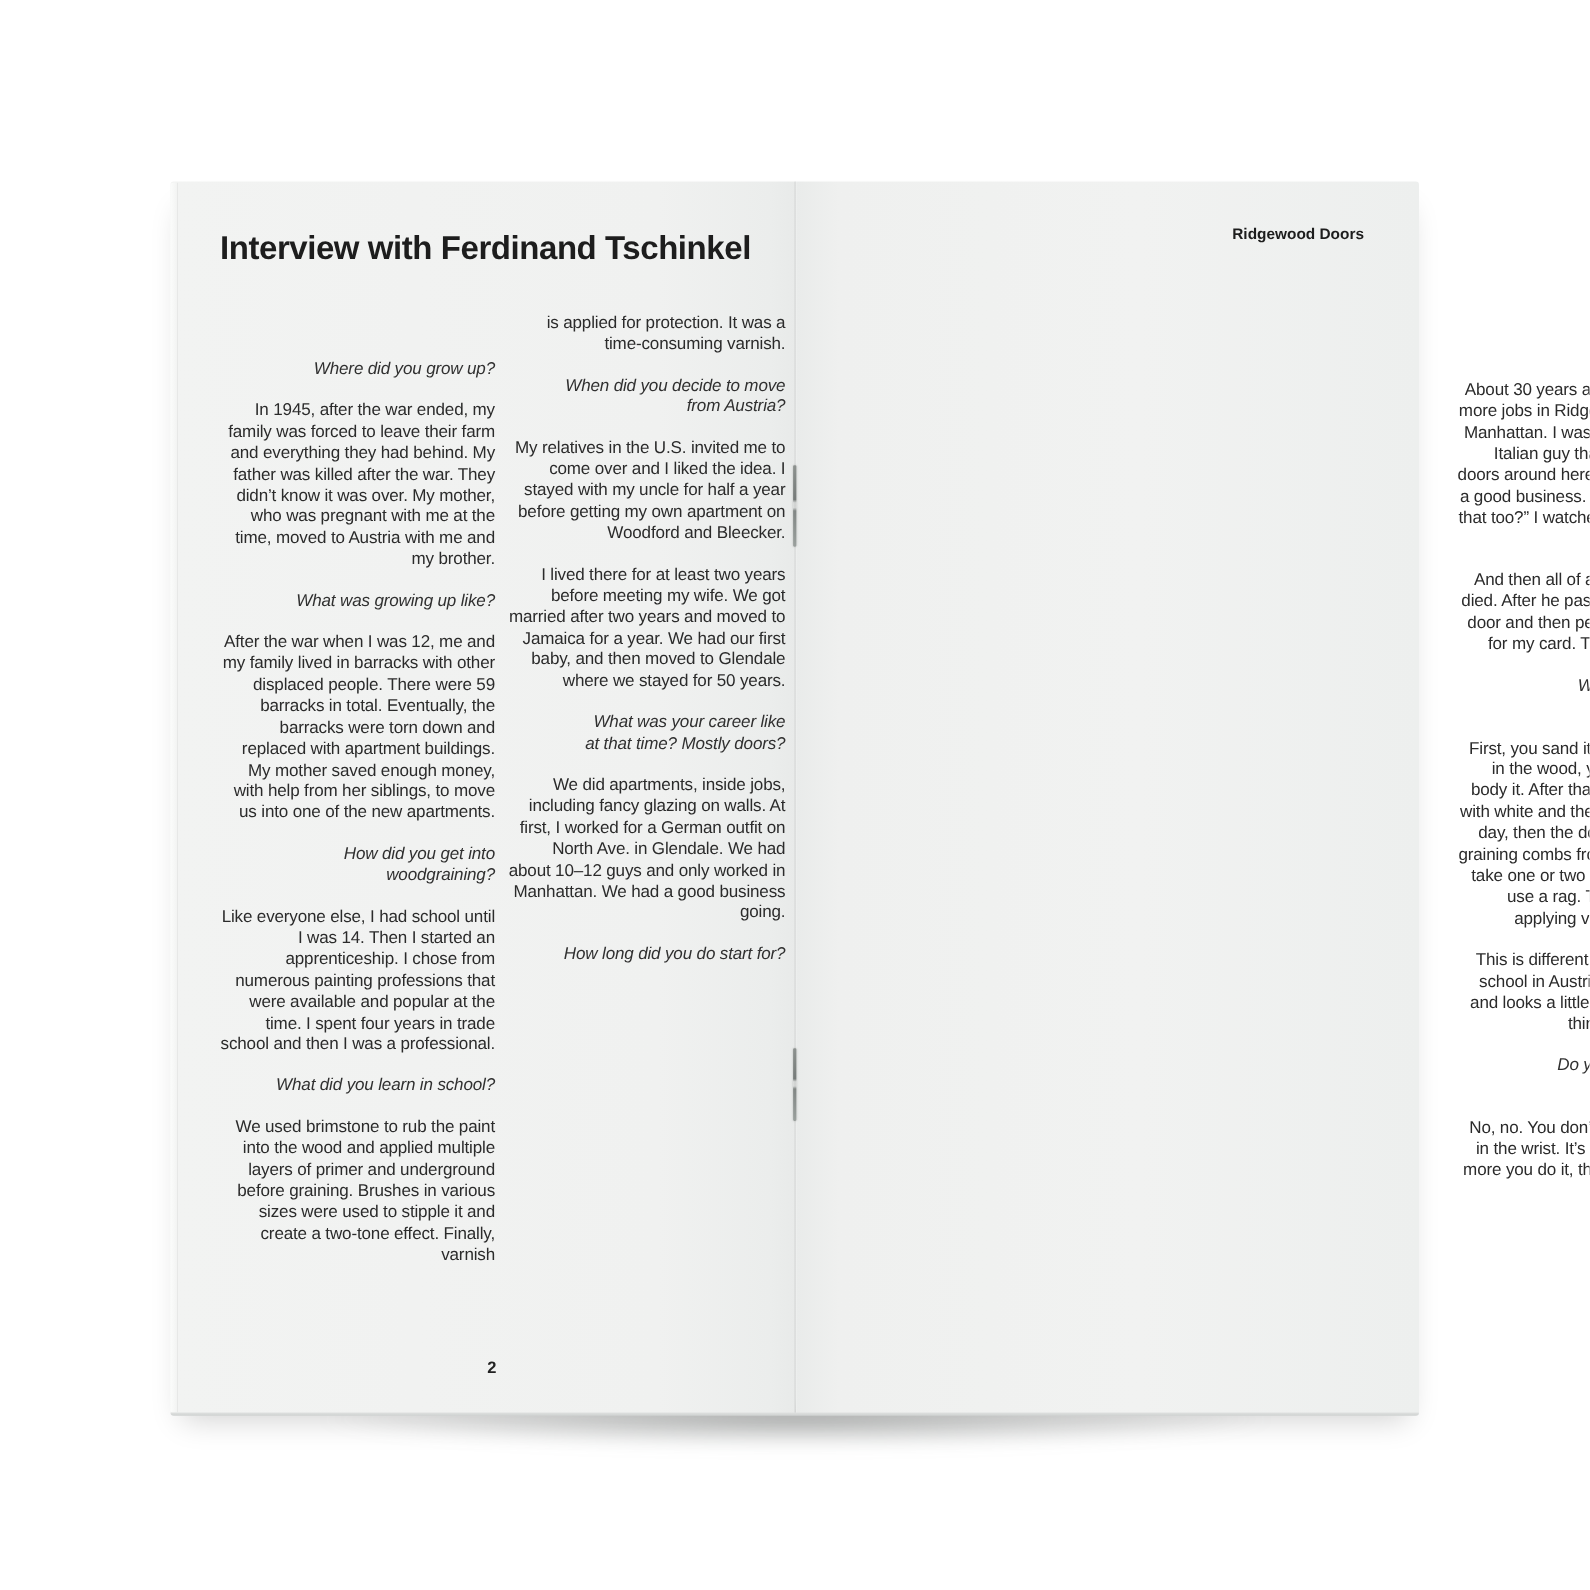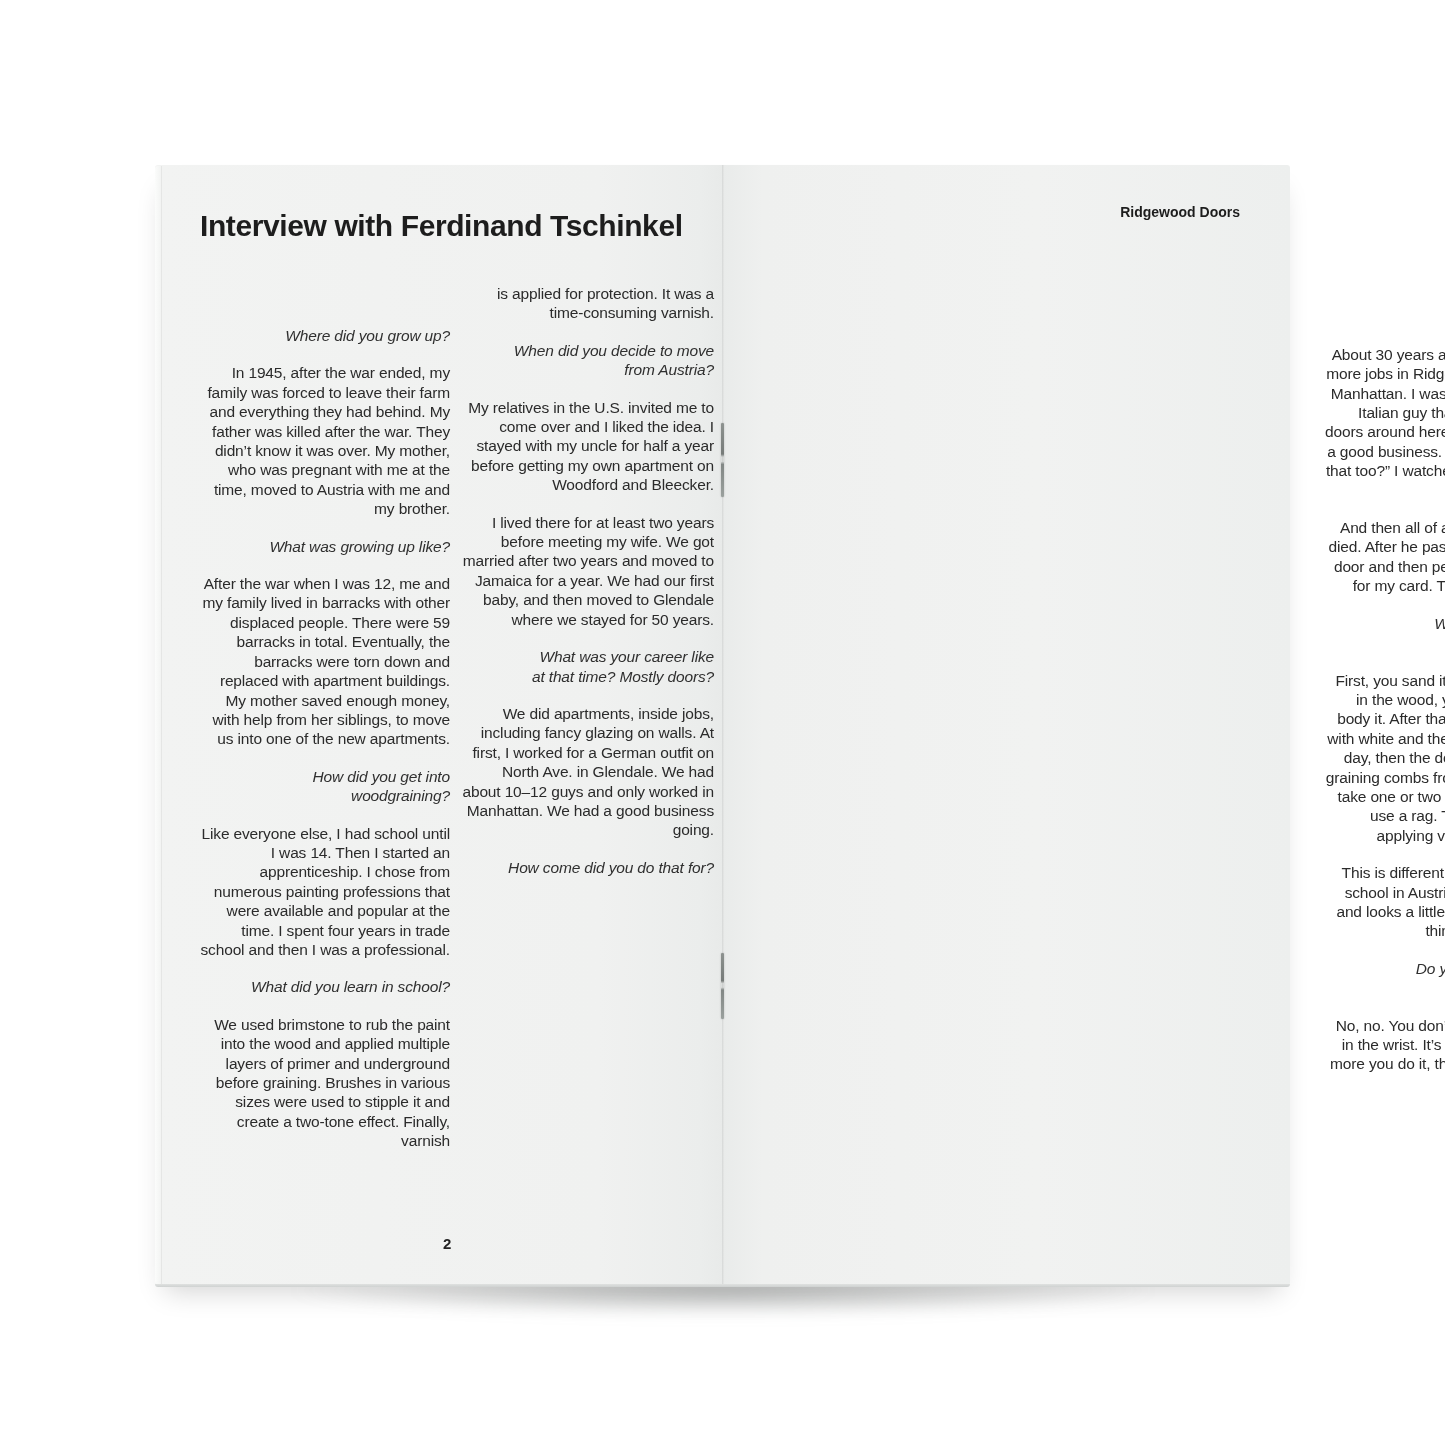--- a/index.html
+++ b/index.html
@@ -95,21 +95,21 @@
       </div>
     <div class="col col-2">
         <p class="answer">is applied for protection. It was a time-consuming varnish.</p>
         <p class="question">When did you decide to move
 from Austria?</p>
         <p class="answer">My relatives in the U.S. invited me to come over and I liked the idea. I stayed with my uncle for half a year before getting my own apartment on Woodford and Bleecker.</p>
         <p class="answer">I lived there for at least two years before meeting my wife. We got married after two years and moved to Jamaica for a year. We had our first baby, and then moved to Glendale where we stayed for 50 years.</p>
         <p class="question">What was your career like
 at that time? Mostly doors?</p>
         <p class="answer">We did apartments, inside jobs, including fancy glazing on walls. At first, I worked for a German outfit on North Ave. in Glendale. We had about 10–12 guys and only worked in Manhattan. We had a good business going.</p>
-        <p class="question">How come did you do that for?</p>
+        <p class="question">How long did you do start for?</p>
       </div>
     <div class="pagenum pagenum-left">2</div>
   </div>
 
   <div class="page page-right">
     <div class="running-header">Ridgewood Doors</div>
     <div class="col col-3">
         <p class="question">When did you start
 woodgraining?</p>
         <p class="answer">About 30 years ago, I started getting more jobs in Ridgewood and fewer in Manhattan. I was familiar with an old Italian guy that used to do all the doors around here. He told me “that’s a good business. Why don’t you start that too?” I watched him and I tried to do the same thing.</p>

